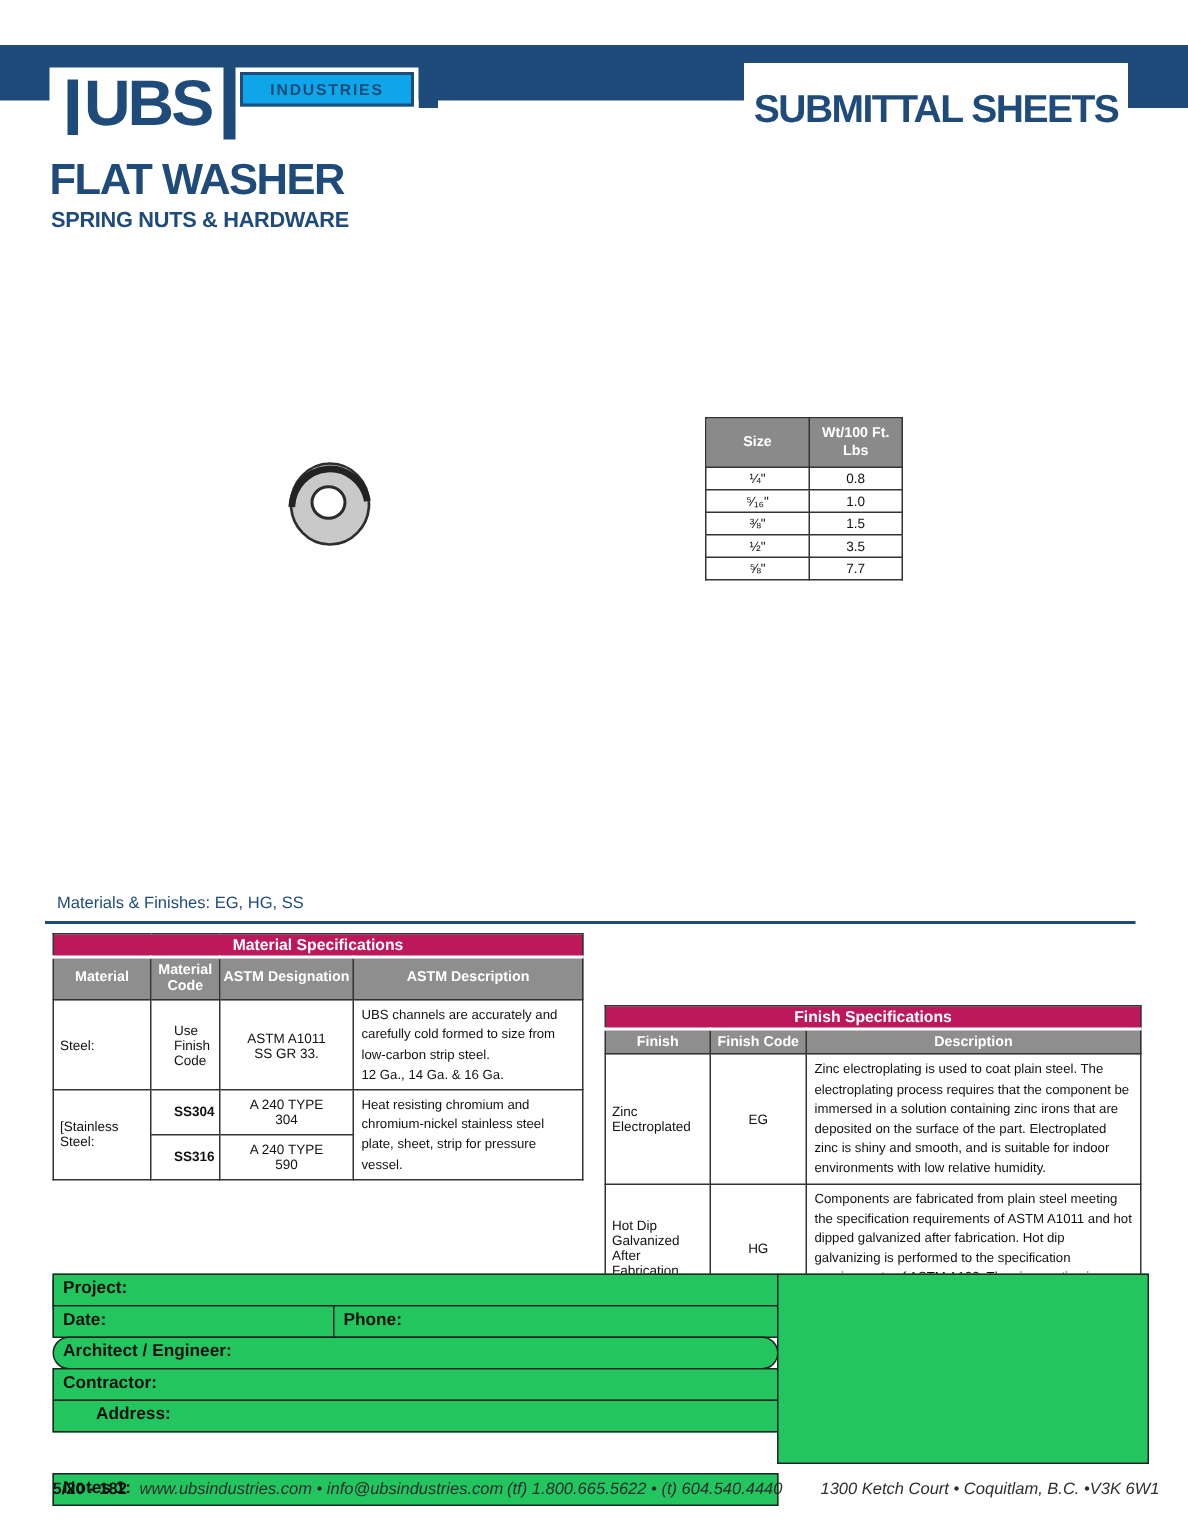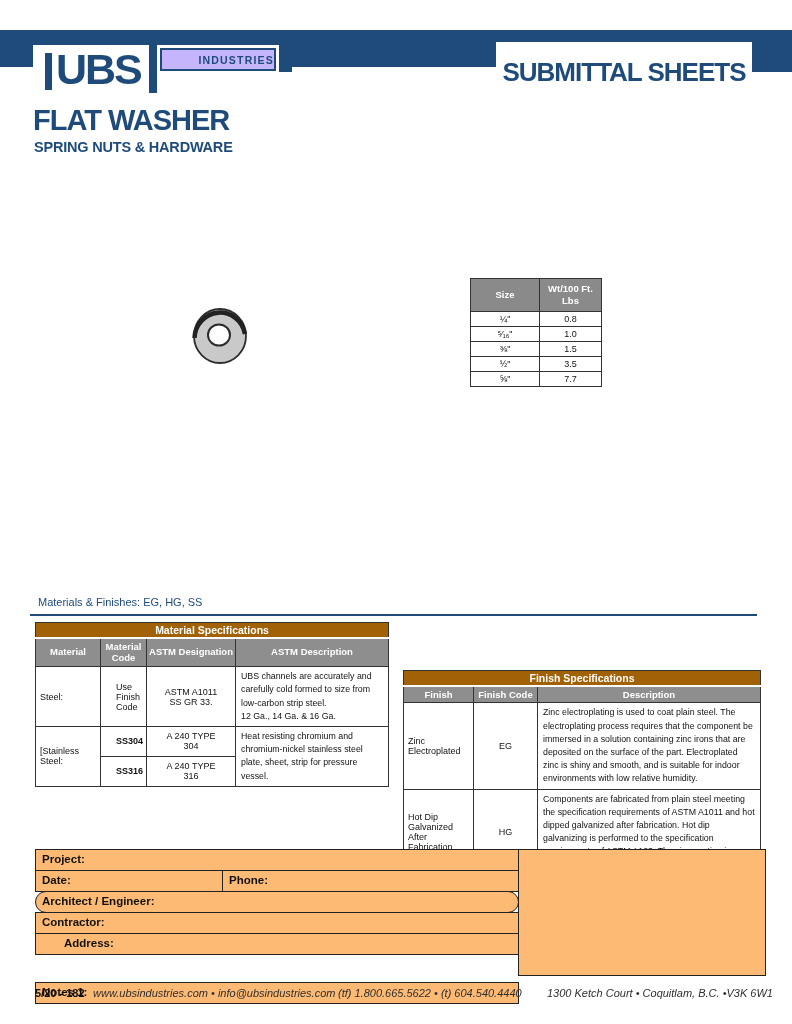--- a/index.html
+++ b/index.html
@@ -15,21 +15,21 @@
   .band-corner-logo { position:absolute; left:279px; top:30px; width:13px; height:42px; background:#1e4b7a; }
   .submittal-box { position:absolute; left:496px; top:42px; width:256px; height:46px; background:#fff;
     display:flex; align-items:flex-end; justify-content:center; }
   .submittal-box span { font-size:26px; font-weight:bold; letter-spacing:-1px; color:#1e4b7a; }
   .logo-box { position:absolute; left:33px; top:45px; width:246px; height:50px; background:#fff; }
   .logo-bar-left { position:absolute; left:12px; top:8px; width:7px; height:37px; background:#1e4b7a; }
   .logo-ubs { position:absolute; left:23px; top:2px; font-size:43px; line-height:44px; font-weight:bold;
     letter-spacing:-2px; color:#1e4b7a; }
   .logo-bar-right { position:absolute; left:116px; top:-2px; width:8px; height:50px; background:#1e4b7a; }
   .industries-box { position:absolute; left:127px; top:3px; width:116px; height:23px; border:2.5px solid #1e4b7a;
-    background:#c4b5fd; display:flex; align-items:center; justify-content:flex-end; }
+    background:#0ea5e9; display:flex; align-items:center; justify-content:center; }
   .industries-box span { font-size:10.5px; font-weight:bold; letter-spacing:1.2px; color:#1e4b7a; }
   .product-title { position:absolute; left:33px; top:104px; font-size:29px; font-weight:bold;
     letter-spacing:-1px; color:#1e4b7a; }
   .product-subtitle { position:absolute; left:34px; top:139px; font-size:14.5px; font-weight:bold;
     letter-spacing:-0.2px; color:#1e4b7a; }
   
   .washer { position:absolute; left:190px; top:305px; width:62px; height:62px; }
   
   .size-table { position:absolute; left:470px; top:278px; border-collapse:collapse; table-layout:fixed; }
   .size-table td, .size-table th { border:1px solid #333; }
@@ -37,36 +37,36 @@
   .size-table th { width:69px; height:33px; background:#8a8a8a; color:#fff; font-size:9.5px;
     font-weight:bold; text-align:center; line-height:1.3; padding:1px 6px; }
   .size-table th + th { width:62px; }
   .size-table td { height:15px; font-size:9px; text-align:center; color:#111; background:#fff; }
   
   .mf-label { position:absolute; left:38px; top:596px; font-size:11px; color:#1e4b7a; }
   .mf-rule { position:absolute; left:30px; top:614px; width:727px; height:2px; background:#1e4b7a; }
   
   .spec { position:absolute; border-collapse:collapse; table-layout:fixed; border:1.2px solid #222; }
   .spec td { border:1px solid #333; background:#fff; vertical-align:middle; }
-  .spec .ttl { background:#a16207; color:#fff; font-weight:bold; font-size:10.5px; text-align:center;
+  .spec .ttl { background:#be185d; color:#fff; font-weight:bold; font-size:10.5px; text-align:center;
     height:15px; border-bottom:2px solid #fff; }
   .spec .hdr { background:#8e8e8e; color:#fff; font-weight:bold; font-size:9.5px; text-align:center;
     line-height:1.25; padding:2px; }
   .spec .lbl { font-size:9px; padding:2px 4px; }
   .spec .ctr { font-size:9px; text-align:center; padding:2px 15px; }
   .spec .desc { font-size:8.8px; line-height:1.5; padding:3px 5px; vertical-align:middle; }
   .pre { white-space:pre-line; }
   .mat-table { left:35px; top:622px; width:353px; }
   .fin-table { left:403px; top:622px; width:357px;margin-top:48px; }
   .mat-table .rh { height:29px; } .mat-table .r1 { height:59px; }
   .mat-table .r2 { height:22px; } .mat-table .r3 { height:23px; }
   .fin-table .rh { height:16px; } .fin-table .r1 { height:82px; } .fin-table .r2 { height:81px; }
   
   .proj { position:absolute; left:35px; top:830px; width:731px; height:146px; }
-  .proj .cell { position:absolute; border:1px solid #222; background:#fdba74; }
+  .proj .cell { position:absolute; border:1px solid #222; background:#22c55e; }
   .proj .bar { background:#8e8e8e; color:#fff; display:flex; align-items:center; justify-content:center;
     font-variant:small-caps; font-weight:bold; font-size:12.5px; letter-spacing:0.4px;margin-top:23px; }
   .proj .lab { font-size:11.5px; font-weight:bold; color:#111; padding:3px 0 0 6px; }
   
   .footer-item { position:absolute; top:987px; font-size:11px; color:#2e2e2e; }
   .f-code { left:35px; font-weight:bold; color:#111; }
   .f-web { left:93px; font-style:italic; }
   .f-phone { left:338px; font-style:italic; }
   .f-addr { left:547px; font-style:italic; }
 </style>
@@ -158,21 +158,21 @@
 12 Ga., 14 Ga. &amp; 16 Ga.</td>
     </tr>
     <tr class="r2">
       <td class="lbl" rowspan="2">[Stainless Steel:</td>
       <td class="ctr" style="font-weight:bold">SS304</td>
       <td class="ctr">A 240 TYPE 304</td>
       <td class="desc" rowspan="2">Heat resisting chromium and chromium-nickel stainless steel plate, sheet, strip for pressure vessel.</td>
     </tr>
     <tr class="r3">
       <td class="ctr" style="font-weight:bold">SS316</td>
-      <td class="ctr">A 240 TYPE 316</td>
+      <td class="ctr">A 240 TYPE 590</td>
     </tr>
   </tbody>
     </table>
 
   <table class="spec fin-table">
     <colgroup>
         <col style="width:70px">
         <col style="width:64px">
         <col style="width:223px">
       </colgroup>

